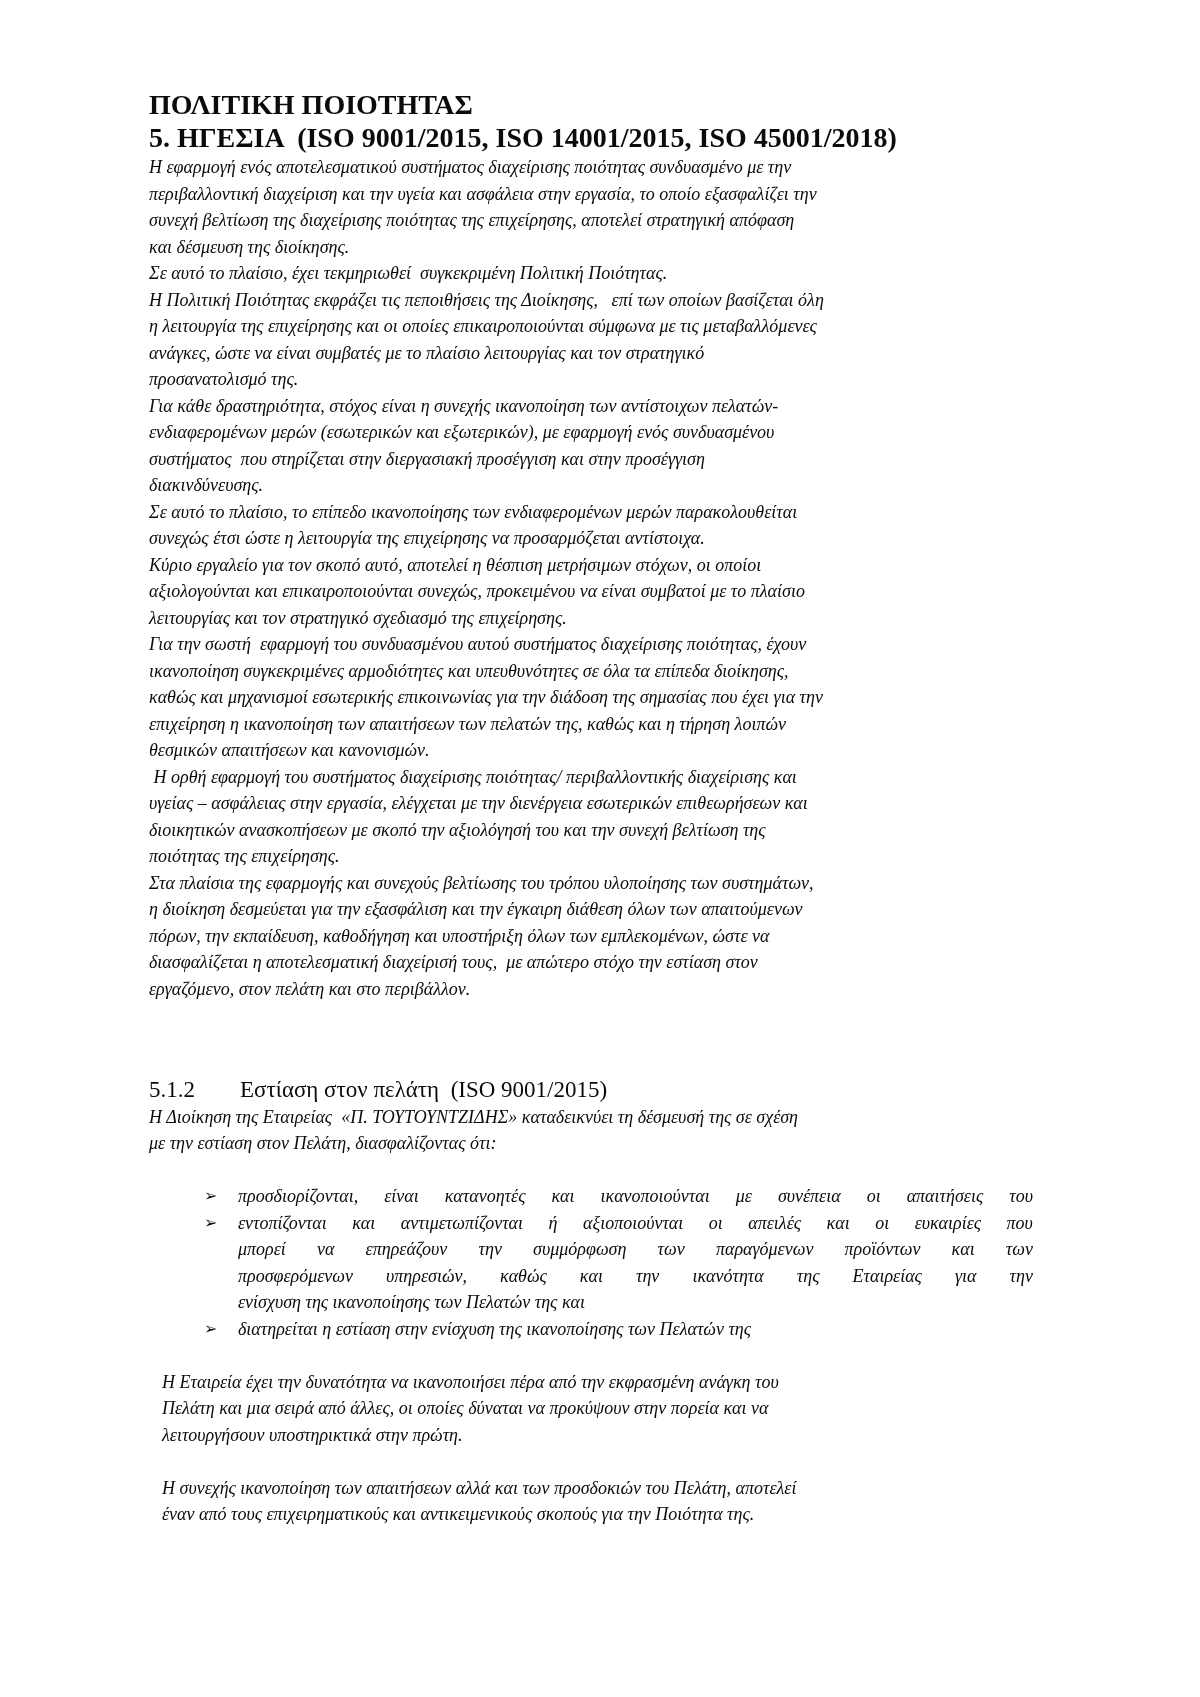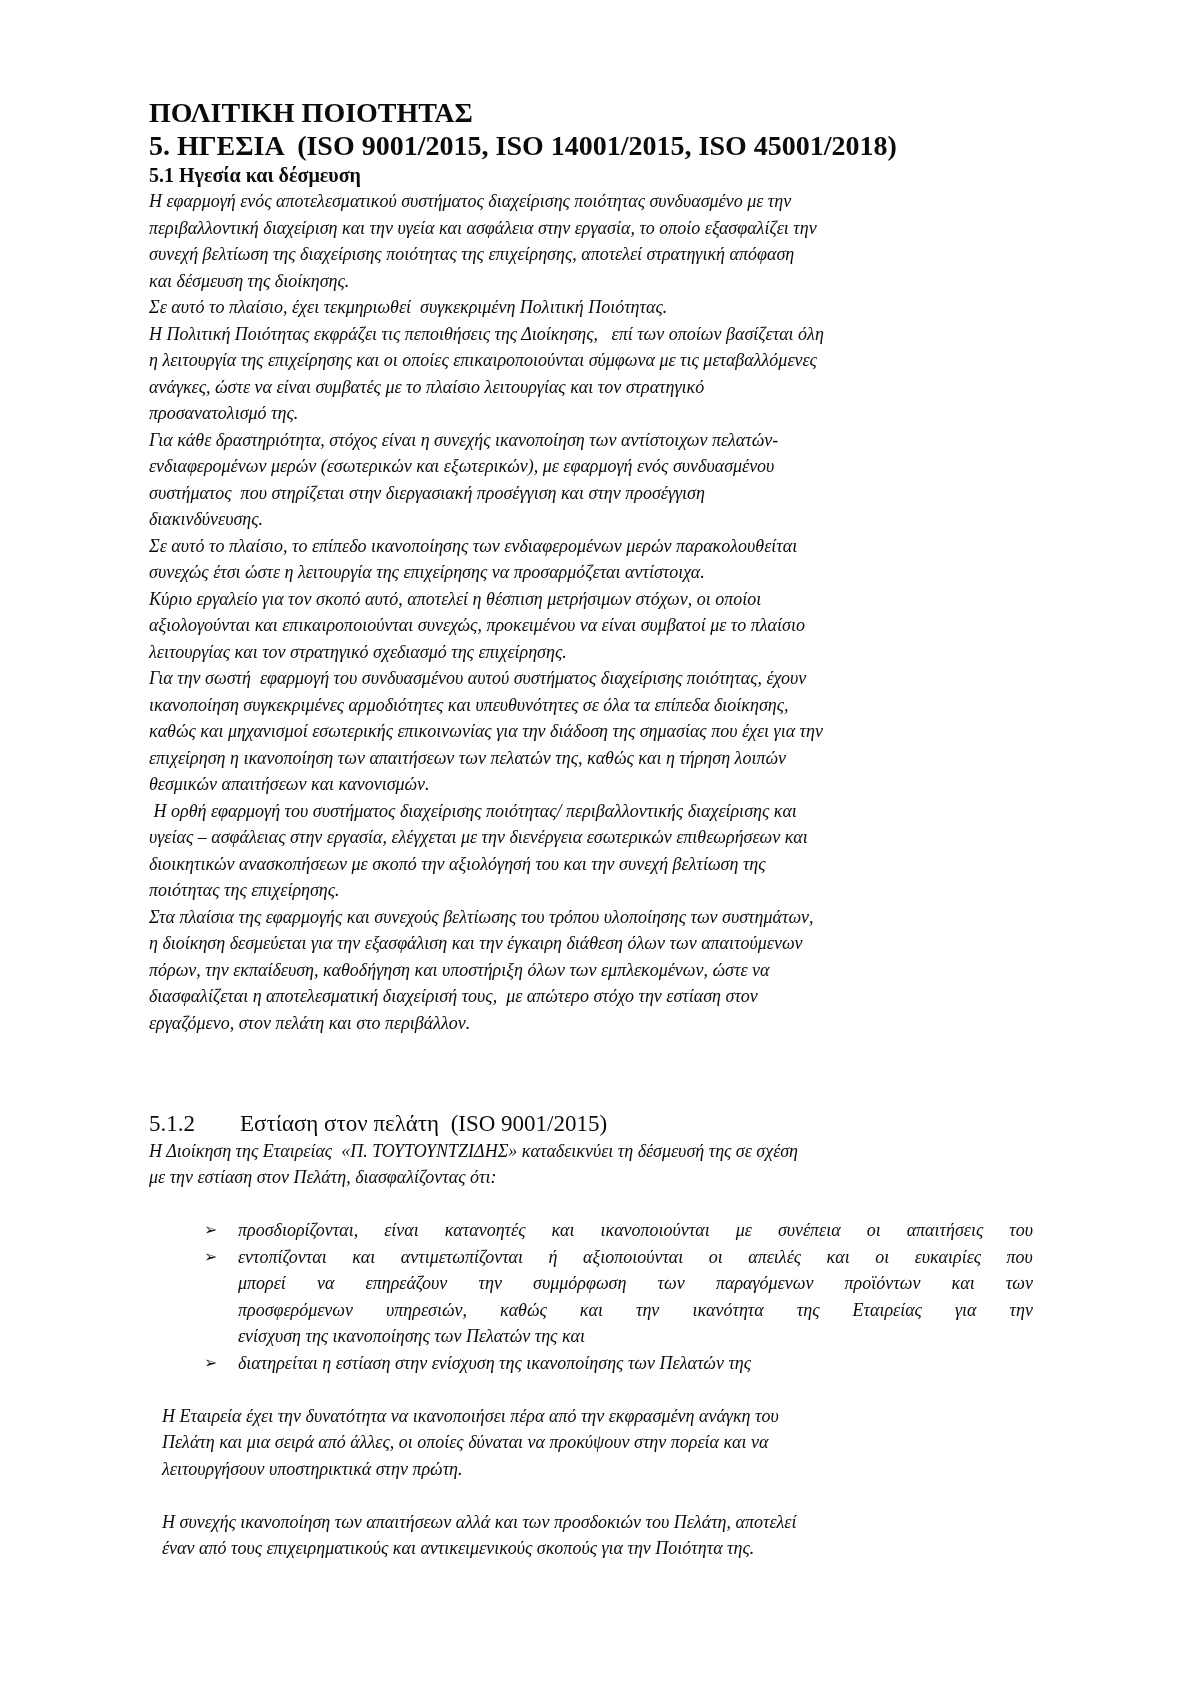--- a/index.html
+++ b/index.html
@@ -6,21 +6,21 @@
   .page {
     position: relative;
     width: 1200px;
     height: 1697px;
     background: #ffffff;
     overflow: hidden;
   }
   .content {
     position: absolute;
     left: 149px;
-    top: 96px;
+    top: 88px;
     width: 920px;
     font-family: "Liberation Serif", "DejaVu Serif", serif;
     color: #0b0b0b;
   }
   .title {
     font-weight: bold;
     font-size: 28px;
     line-height: 33px;
     height: 33px;
     white-space: pre;
@@ -62,21 +62,20 @@
   .indent { padding-left: 13px; }
 </style>
 </head>
 <body>
 
 <div class="page">
   <div class="content">
 
     <div class="title">ΠΟΛΙΤΙΚΗ ΠΟΙΟΤΗΤΑΣ</div>
     <div class="title">5. ΗΓΕΣΙΑ  (ISO 9001/2015, ISO 14001/2015, ISO 45001/2018)</div>
-    <div class="h51">5.1 Ηγεσία και δέσμευση</div>
 
     <div>
       <div class="ln">Η εφαρμογή ενός αποτελεσματικού συστήματος διαχείρισης ποιότητας συνδυασμένο με την</div>
       <div class="ln">περιβαλλοντική διαχείριση και την υγεία και ασφάλεια στην εργασία, το οποίο εξασφαλίζει την</div>
       <div class="ln">συνεχή βελτίωση της διαχείρισης ποιότητας της επιχείρησης, αποτελεί στρατηγική απόφαση</div>
       <div class="ln">και δέσμευση της διοίκησης.</div>
     </div>
     <div>
       <div class="ln">Σε αυτό το πλαίσιο, έχει τεκμηριωθεί  συγκεκριμένη Πολιτική Ποιότητας.</div>
     </div>

